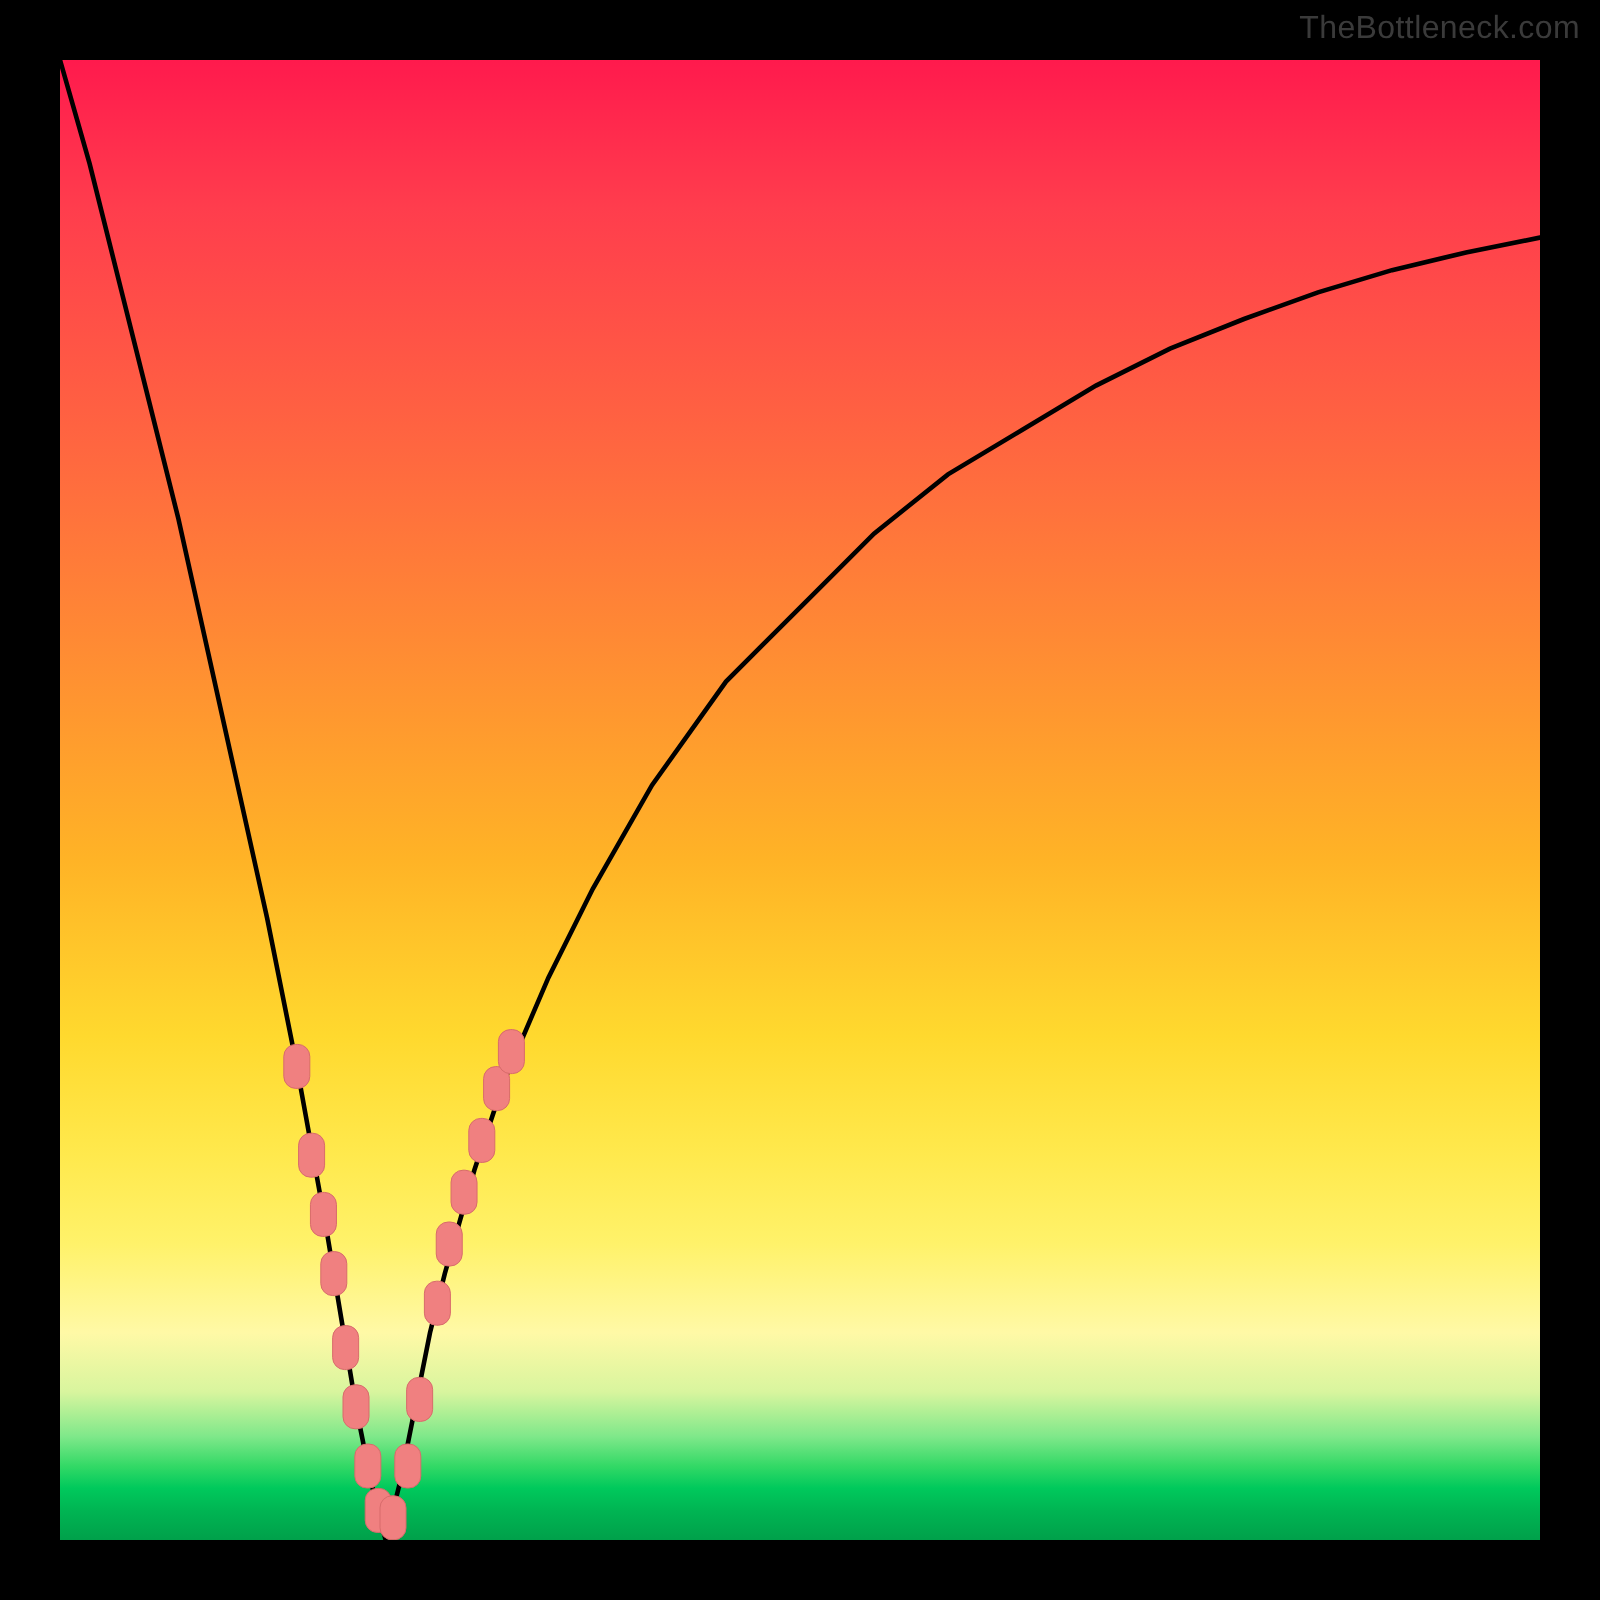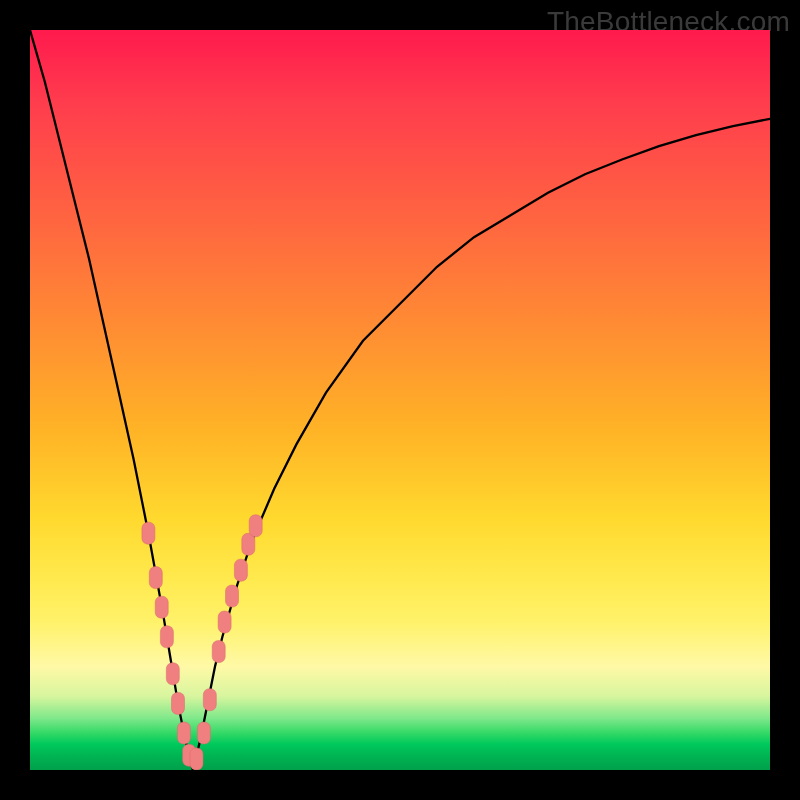--- a/index.html
+++ b/index.html
@@ -40,21 +40,21 @@
       #33d966 95%,
       #00c95c 96.5%,
       #00b553 98%,
       #00a04a 100%);
   }
   .watermark {
     position: absolute;
     top: 6px;
     right: 10px;
     color: #3a3a3a;
-    font-size: 28px;
+    font-size: 16px;
     font-weight: 500;
     letter-spacing: 0.2px;
     user-select: none;
   }
   svg.curve {
     position: absolute;
     left: 0;
     top: 0;
     width: 740px;
     height: 740px;

